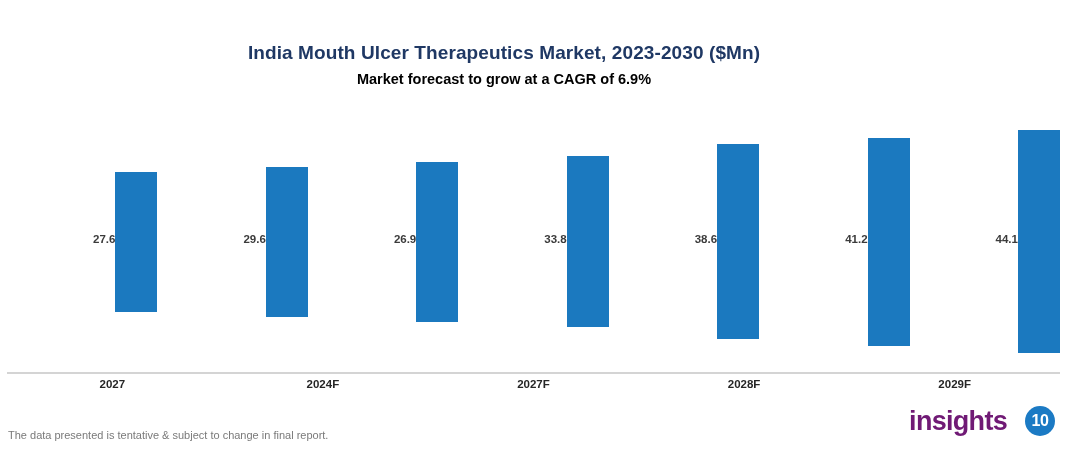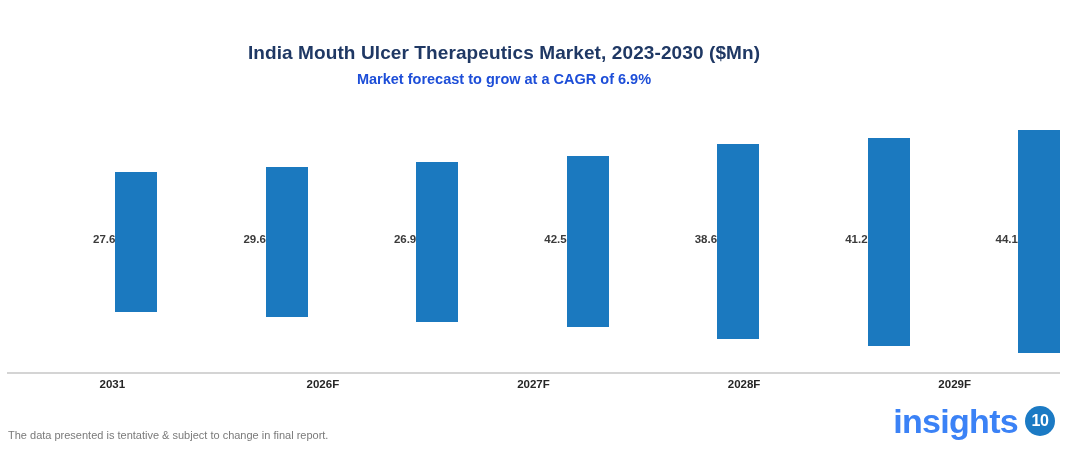--- a/index.html
+++ b/index.html
@@ -117,87 +117,88 @@
   }
   #logo {
     position: absolute;
     right: 12px;
     top: 406px;
     display: flex;
     align-items: center;
     gap: 7px;
   }
   #logo-word {
-    font-size: 34px;
-    font-weight: bold;
-    color: #3b82f6;
+    font-size: 27px;
+    font-weight: bold;
+    color: #701a75;
     letter-spacing: -0.7px;
     line-height: 30px;
   }
   #logo-badge {
     width: 30px;
     height: 30px;
     border-radius: 50%;
     background: #1b7ac4;
     color: #ffffff;
     font-size: 16px;
     font-weight: bold;
     display: flex;
     align-items: center;
     justify-content: center;
     letter-spacing: -0.5px;
+    margin-left: 11px;
   }
 </style>
 </head>
 <body>
 
 <div id="chart-card">
 
   <div id="title-block">
     <div id="chart-title" style="color: rgb(31, 56, 100);">India Mouth Ulcer Therapeutics Market, 2023-2030 ($Mn)</div>
-    <div id="chart-subtitle" style="color: #1d4ed8;">Market forecast to grow at a CAGR of 6.9%</div>
+    <div id="chart-subtitle" style="color: #000000;">Market forecast to grow at a CAGR of 6.9%</div>
   </div>
 
   <div id="plot-area">
     <div id="bars-row">
         <div class="bar-slot">
           <div class="bar-value">27.6</div>
           <div class="bar-rect" style="height: 140px; background: rgb(27, 121, 191);"></div>
         </div>
         <div class="bar-slot">
           <div class="bar-value">29.6</div>
           <div class="bar-rect" style="height: 150px; background: rgb(27, 121, 191);"></div>
         </div>
         <div class="bar-slot">
           <div class="bar-value">26.9</div>
           <div class="bar-rect" style="height: 160px; background: rgb(27, 121, 191);"></div>
         </div>
         <div class="bar-slot">
-          <div class="bar-value">42.5</div>
+          <div class="bar-value">33.8</div>
           <div class="bar-rect" style="height: 171px; background: rgb(27, 121, 191);"></div>
         </div>
         <div class="bar-slot">
           <div class="bar-value">38.6</div>
           <div class="bar-rect" style="height: 195px; background: rgb(27, 121, 191);"></div>
         </div>
         <div class="bar-slot">
           <div class="bar-value">41.2</div>
           <div class="bar-rect" style="height: 208px; background: rgb(27, 121, 191);"></div>
         </div>
         <div class="bar-slot">
           <div class="bar-value">44.1</div>
           <div class="bar-rect" style="height: 223px; background: rgb(27, 121, 191);"></div>
         </div>
       </div>
   </div>
 
   <div id="axis-line"></div>
   <div id="axis-labels">
-      <div class="axis-label">2031</div>
-      <div class="axis-label">2026F</div>
+      <div class="axis-label">2027</div>
+      <div class="axis-label">2024F</div>
       <div class="axis-label">2027F</div>
       <div class="axis-label">2028F</div>
       <div class="axis-label">2029F</div>
     </div>
 
   <div id="disclaimer">The data presented is tentative &amp; subject to change in final report.</div>
 
   <div id="logo">
     <span id="logo-word">insights</span>
     <span id="logo-badge">10</span>

